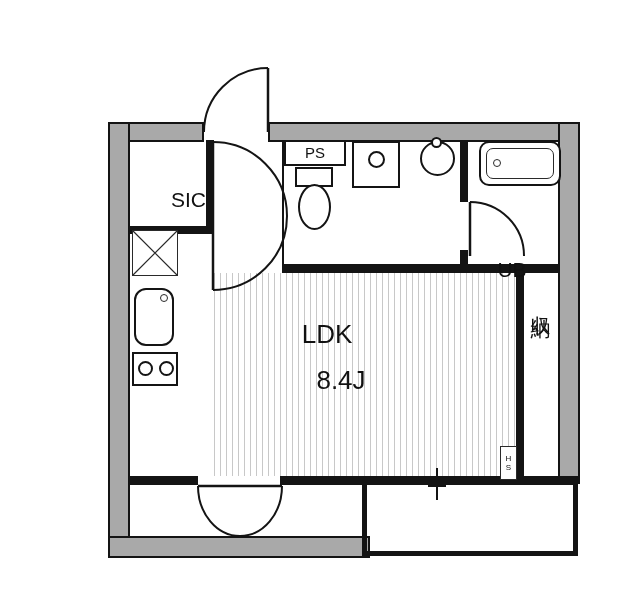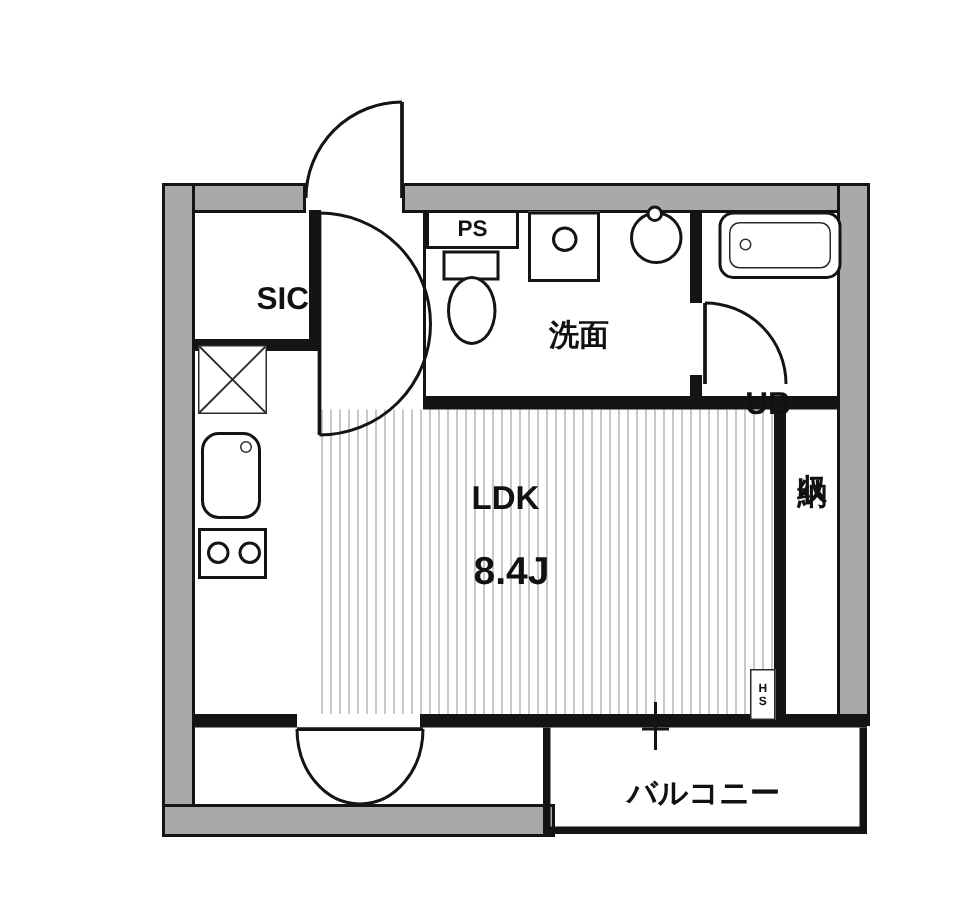--- a/index.html
+++ b/index.html
@@ -1,17 +1,17 @@
 <!DOCTYPE html>
 <html><head>
 <meta charset="utf-8">
 <style>
   html,body{margin:0;padding:0;background:#fff;}
   .canvas{position:relative;width:639px;height:615px;background:#ffffff;overflow:hidden;
-          font-family:"Liberation Sans",sans-serif;color:#111;font-weight:bold;}
+          font-family:"Liberation Sans",sans-serif;color:#111;}
   .abs{position:absolute;box-sizing:border-box;}
   .gray{background:#a9a9a9;border:2px solid #141414;z-index:2;}
   .wall{background:#141414;z-index:3;}
   .thinline{background:#141414;z-index:3;}
   .fix{background:#fff;border:2px solid #141414;z-index:4;}
   .fixthin{background:#fff;border:1.5px solid #2a2a2a;z-index:4;}
   .round{border-radius:50%;}
   .hatch{background:repeating-linear-gradient(to right,#c8c8c8 0px,#c8c8c8 1px,#ffffff 1px,#ffffff 6px);z-index:1;}
   .label{position:absolute;z-index:5;text-align:center;line-height:1.1;}
   .vtext{writing-mode:vertical-rl;text-orientation:upright;letter-spacing:3px;}
@@ -67,26 +67,24 @@
   <div class="abs fixthin round" style="left:160px;top:294px;width:8px;height:8px;"></div>
   <div class="abs fix" style="left:132px;top:352px;width:46px;height:34px;"></div>
   <div class="abs fix round" style="left:138px;top:361px;width:15px;height:15px;"></div>
   <div class="abs fix round" style="left:159px;top:361px;width:15px;height:15px;"></div>
 
   <div class="abs fixthin flexc" style="left:500px;top:446px;width:17px;height:34px;">
     <span class="vtext" style="font-size:8px;letter-spacing:0;">HS</span>
   </div>
 
   <div class="label" style="left:130px;top:188px;width:76px;font-size:21px;text-align:right;">SIC</div>
-  <div class="label" style="left:346px;top:213px;width:80px;font-size:20px;">洗面</div>
   <div class="label" style="left:487px;top:219px;width:50px;font-size:21px;margin-top:39px;">UB</div>
-  <div class="label" style="left:277px;top:320px;width:120px;font-size:22px;">LDK</div>
+  <div class="label" style="left:267px;top:320px;width:120px;font-size:26px;">LDK</div>
   <div class="label" style="left:281px;top:366px;width:120px;font-size:26px;">8.4J</div>
   <div class="label vtext" style="left:530px;top:300px;font-size:20px;">収納</div>
-  <div class="label" style="left:389px;top:518px;width:160px;font-size:20px;">バルコニー</div>
 
   <svg class="overlay" width="639" height="615" viewBox="0 0 639 615">
 
     <path d="M 268 68 L 268 132" stroke="#141414" stroke-width="2.5" fill="none"></path>
     <path d="M 268 68 A 64 64 0 0 0 204 132" stroke="#141414" stroke-width="2" fill="none"></path>
 
     <path d="M 213 142 L 213 290" stroke="#141414" stroke-width="2.5" fill="none"></path>
     <path d="M 213 142 A 74 74 0 0 1 213 290" stroke="#141414" stroke-width="2" fill="none"></path>
 
     <path d="M 198 486 L 282 486" stroke="#141414" stroke-width="2.5" fill="none"></path>

